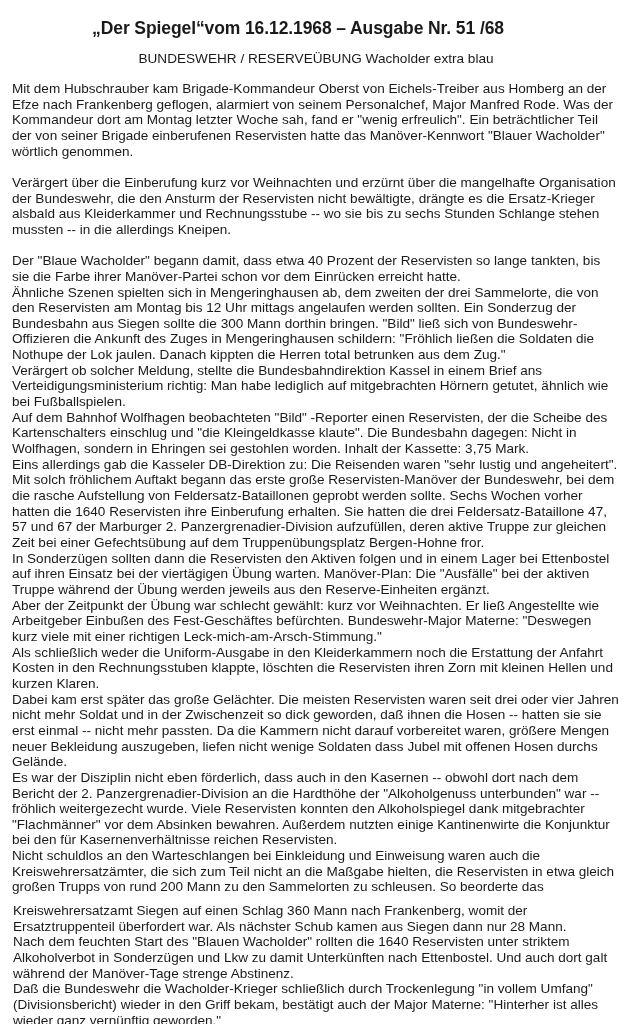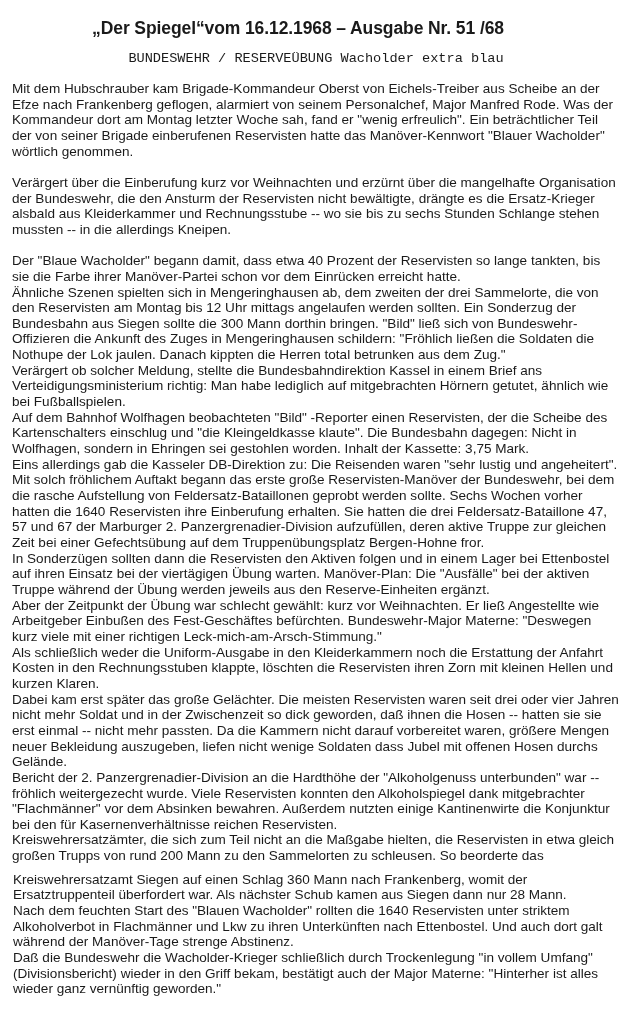--- a/index.html
+++ b/index.html
@@ -1,36 +1,36 @@
 <!DOCTYPE html>
 <html><head>
 <meta charset="utf-8">
 <style>
   html, body { margin: 0; padding: 0; background: #ffffff; }
   body { width: 632px; height: 1024px; position: relative; overflow: hidden;
          font-family: "Liberation Sans", sans-serif; color: #1a1a1a; }
   .title { position: absolute; top: 17px; left: 0; width: 596px; text-align: center;
            font-weight: bold; font-size: 17.5px; line-height: 22px; letter-spacing: -0.1px; }
   .subtitle { position: absolute; top: 50px; left: 0; width: 632px; text-align: center;
-              font-size: 13.6px; line-height: 18px; font-family: Liberation Mono, monospace; }
+              font-size: 13.6px; line-height: 18px; }
   .body { position: absolute; top: 81px; left: 12px; width: 615px; font-size: 13.55px; line-height: 15.65px; }
   .para { margin: 0 0 15.65px 0; }
   .para.tight { margin-bottom: 0; }
   .line { white-space: nowrap; display: block; }
   .shifted { margin-top: 8px; padding-left: 1px; }
 </style>
 </head>
 <body>
 
 <div class="title">„Der Spiegel“vom 16.12.1968 – Ausgabe Nr. 51 /68</div>
 <div class="subtitle">BUNDESWEHR / RESERVEÜBUNG Wacholder extra blau</div>
 
 <div class="body">
   <div class="para">
-      <span class="line">Mit dem Hubschrauber kam Brigade-Kommandeur Oberst von Eichels-Treiber aus Scheibe an der</span>
+      <span class="line">Mit dem Hubschrauber kam Brigade-Kommandeur Oberst von Eichels-Treiber aus Homberg an der</span>
       <span class="line">Efze nach Frankenberg geflogen, alarmiert von seinem Personalchef, Major Manfred Rode. Was der</span>
       <span class="line">Kommandeur dort am Montag letzter Woche sah, fand er "wenig erfreulich". Ein beträchtlicher Teil</span>
       <span class="line">der von seiner Brigade einberufenen Reservisten hatte das Manöver-Kennwort "Blauer Wacholder"</span>
       <span class="line">wörtlich genommen.</span>
     </div>
   <div class="para">
       <span class="line">Verärgert über die Einberufung kurz vor Weihnachten und erzürnt über die mangelhafte Organisation</span>
       <span class="line">der Bundeswehr, die den Ansturm der Reservisten nicht bewältigte, drängte es die Ersatz-Krieger</span>
       <span class="line">alsbald aus Kleiderkammer und Rechnungsstube -- wo sie bis zu sechs Stunden Schlange stehen</span>
       <span class="line">mussten -- in die allerdings Kneipen.</span>
@@ -62,30 +62,32 @@
       <span class="line">Arbeitgeber Einbußen des Fest-Geschäftes befürchten. Bundeswehr-Major Materne: "Deswegen</span>
       <span class="line">kurz viele mit einer richtigen Leck-mich-am-Arsch-Stimmung."</span>
       <span class="line">Als schließlich weder die Uniform-Ausgabe in den Kleiderkammern noch die Erstattung der Anfahrt</span>
       <span class="line">Kosten in den Rechnungsstuben klappte, löschten die Reservisten ihren Zorn mit kleinen Hellen und</span>
       <span class="line">kurzen Klaren.</span>
       <span class="line">Dabei kam erst später das große Gelächter. Die meisten Reservisten waren seit drei oder vier Jahren</span>
       <span class="line">nicht mehr Soldat und in der Zwischenzeit so dick geworden, daß ihnen die Hosen -- hatten sie sie</span>
       <span class="line">erst einmal -- nicht mehr passten. Da die Kammern nicht darauf vorbereitet waren, größere Mengen</span>
       <span class="line">neuer Bekleidung auszugeben, liefen nicht wenige Soldaten dass Jubel mit offenen Hosen durchs</span>
       <span class="line">Gelände.</span>
+      <span class="line">Es war der Disziplin nicht eben förderlich, dass auch in den Kasernen -- obwohl dort nach dem</span>
       <span class="line">Bericht der 2. Panzergrenadier-Division an die Hardthöhe der "Alkoholgenuss unterbunden" war --</span>
       <span class="line">fröhlich weitergezecht wurde. Viele Reservisten konnten den Alkoholspiegel dank mitgebrachter</span>
       <span class="line">"Flachmänner" vor dem Absinken bewahren. Außerdem nutzten einige Kantinenwirte die Konjunktur</span>
       <span class="line">bei den für Kasernenverhältnisse reichen Reservisten.</span>
+      <span class="line">Nicht schuldlos an den Warteschlangen bei Einkleidung und Einweisung waren auch die</span>
       <span class="line">Kreiswehrersatzämter, die sich zum Teil nicht an die Maßgabe hielten, die Reservisten in etwa gleich</span>
       <span class="line">großen Trupps von rund 200 Mann zu den Sammelorten zu schleusen. So beorderte das</span>
     </div>
   <div class="para tight shifted">
       <span class="line">Kreiswehrersatzamt Siegen auf einen Schlag 360 Mann nach Frankenberg, womit der</span>
       <span class="line">Ersatztruppenteil überfordert war. Als nächster Schub kamen aus Siegen dann nur 28 Mann.</span>
       <span class="line">Nach dem feuchten Start des "Blauen Wacholder" rollten die 1640 Reservisten unter striktem</span>
-      <span class="line">Alkoholverbot in Flachmänner und Lkw zu ihren Unterkünften nach Ettenbostel. Und auch dort galt</span>
+      <span class="line">Alkoholverbot in Sonderzügen und Lkw zu damit Unterkünften nach Ettenbostel. Und auch dort galt</span>
       <span class="line">während der Manöver-Tage strenge Abstinenz.</span>
       <span class="line">Daß die Bundeswehr die Wacholder-Krieger schließlich durch Trockenlegung "in vollem Umfang"</span>
       <span class="line">(Divisionsbericht) wieder in den Griff bekam, bestätigt auch der Major Materne: "Hinterher ist alles</span>
       <span class="line">wieder ganz vernünftig geworden."</span>
     </div>
 </div>
 
 </body></html>

